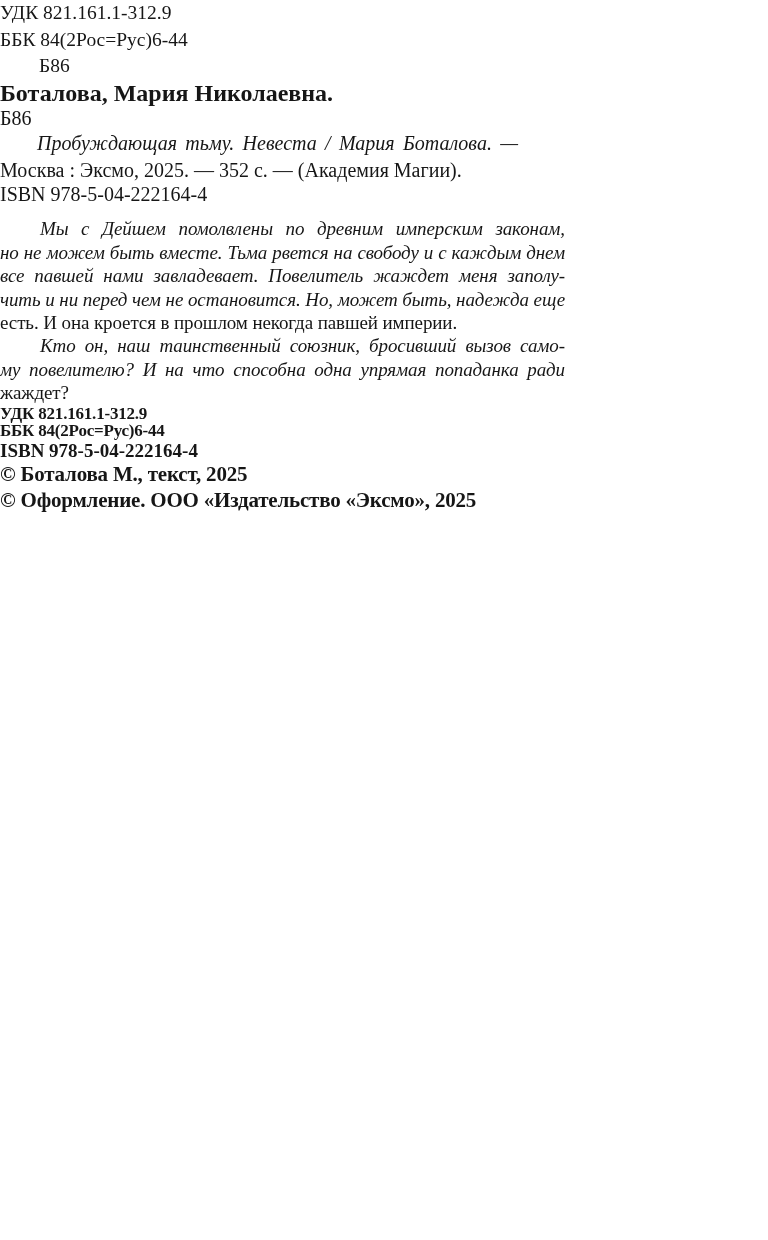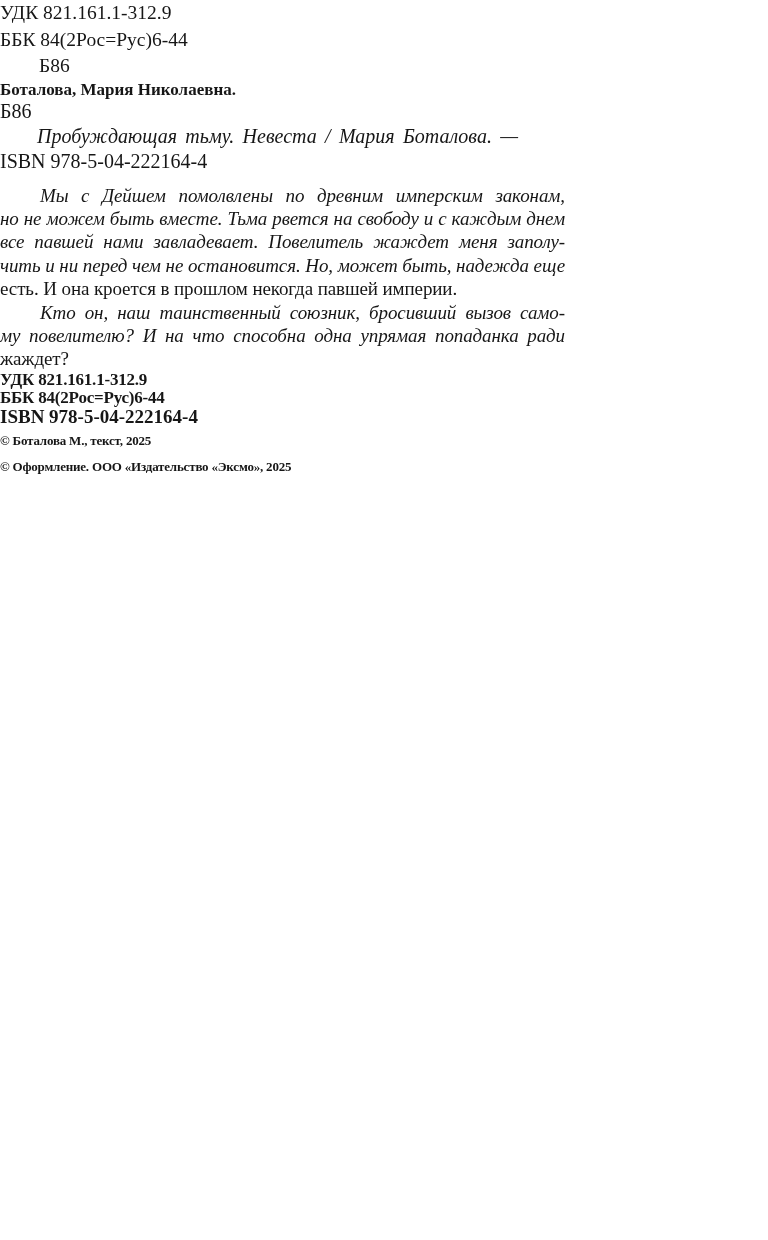--- a/index.html
+++ b/index.html
@@ -24,21 +24,21 @@
     line-height: 26.6px;
     white-space: nowrap;
   }
   .top-codes .sign-line { padding-left: 39px; }
 
   
   .card-author {
     position: absolute;
     left: 160px;
     top: 706px;
-    font-size: 17px;
+    font-size: 24px;
     font-weight: bold;
     white-space: nowrap;
   }
   .card-sign {
     position: absolute;
     left: 96px;
     top: 734px;
     font-size: 20px;
   }
   .card-entry {
@@ -90,21 +90,21 @@
     left: 98px;
     top: 1120px;
     font-size: 19px;
     font-weight: bold;
     white-space: nowrap;
   }
   .copyright {
     position: absolute;
     left: 335px;
     top: 1100px;
-    font-size: 13px;
+    font-size: 21px;
     font-weight: bold;
     line-height: 25.5px;
     letter-spacing: -0.2px;
     white-space: nowrap;
   }
 </style>
 </head>
 <body>
 
 <div class="page">
@@ -114,20 +114,21 @@
     <div>ББК 84(2Рос=Рус)6-44</div>
     <div class="sign-line">Б86</div>
   </div>
 
   <div class="card-author">Боталова, Мария Николаевна.</div>
 
   <div class="card-sign">Б86</div>
 
   <div class="card-entry">
     <div class="j ind37">Пробуждающая тьму. Невеста / Мария Боталова. —</div>
+    <div>Москва : Эксмо, 2025. — 352 с. — (Академия Магии).</div>
   </div>
 
   <div class="card-isbn">ISBN 978-5-04-222164-4</div>
 
   <div class="annotation">
     <div class="j ind">Мы с Дейшем помолвлены по древним имперским законам,</div>
     <div class="j">но не можем быть вместе. Тьма рвется на свободу и с каждым днем</div>
     <div class="j">все павшей нами завладевает. Повелитель жаждет меня заполу-</div>
     <div class="j">чить и ни перед чем не остановится. Но, может быть, надежда еще</div>
     <div>есть. И она кроется в прошлом некогда павшей империи.</div>

